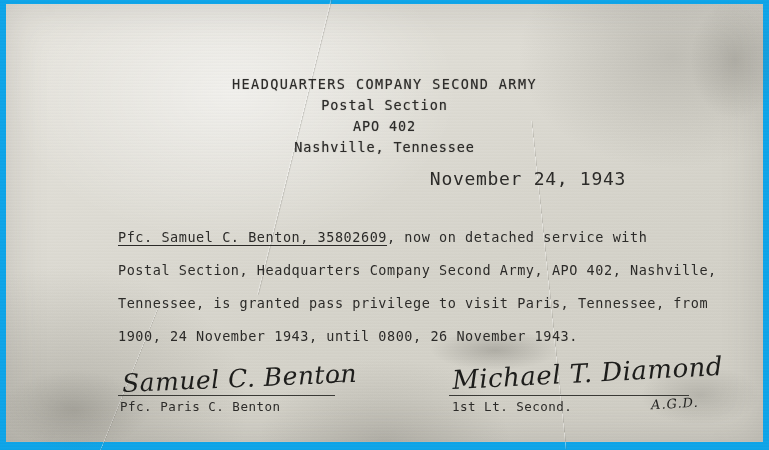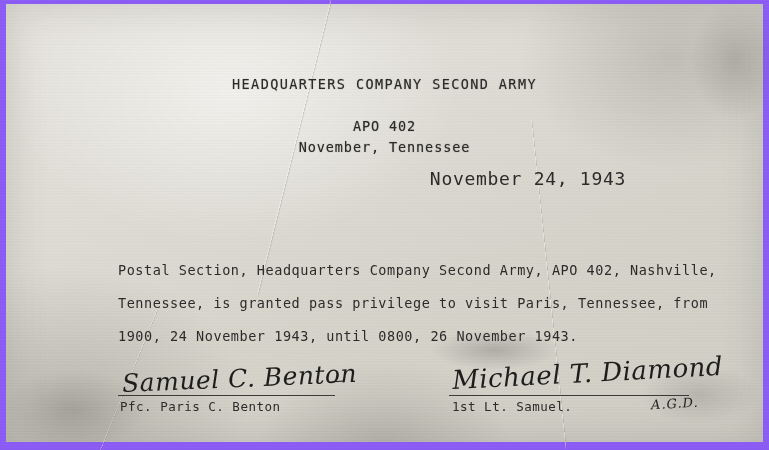--- a/index.html
+++ b/index.html
@@ -5,21 +5,21 @@
   html, body {
     margin: 0;
     padding: 0;
     background: #8d8d8d;
   }
   #page {
     position: relative;
     width: 769px;
     height: 450px;
     overflow: hidden;
-    background: #8b5cf6;
+    background: #0ea5e9;
     font-family: "DejaVu Sans Mono", monospace;
   }
   
   .paper {
     position: absolute;
     left: 6px;
     top: 4px;
     width: 757px;
     height: 438px;
     background:
@@ -173,33 +173,35 @@
   <div class="crease crease2"></div>
   <div class="crease crease3"></div>
   <div class="smudge smudge-a"></div>
   <div class="smudge smudge-b"></div>
   <div class="smudge smudge-c"></div>
   <div class="smudge smudge-d"></div>
 
   <div class="content">
 
     <div class="hdr hdr-line1">HEADQUARTERS COMPANY SECOND ARMY</div>
+    <div class="hdr hdr-line2">Postal Section</div>
     <div class="hdr hdr-line3">APO 402</div>
-    <div class="hdr hdr-line4">November, Tennessee</div>
+    <div class="hdr hdr-line4">Nashville, Tennessee</div>
 
     <div class="date">November 24, 1943</div>
 
+    <div class="body-line bl1"><span class="uline">Pfc. Samuel C. Benton, 35802609</span><span>, now on detached service with</span></div>
     <div class="body-line bl2">Postal Section, Headquarters Company Second Army, APO 402, Nashville,</div>
     <div class="body-line bl3">Tennessee, is granted pass privilege to visit Paris, Tennessee, from</div>
     <div class="body-line bl4">1900, 24 November 1943, until 0800, 26 November 1943.</div>
 
     <div class="handwriting sig-name-left">Samuel C. Benton</div>
     <div class="sig-flourish"></div>
     <div class="sig-rule sig-rule-left"></div>
     <div class="sig-caption sig-caption-left">Pfc. Paris C. Benton</div>
 
     <div class="handwriting sig-name-right">Michael T. Diamond</div>
     <div class="sig-initials">A.G.D.</div>
     <div class="sig-rule sig-rule-right"></div>
-    <div class="sig-caption sig-caption-right">1st Lt.   Samuel.</div>
+    <div class="sig-caption sig-caption-right">1st Lt.   Second.</div>
 
   </div>
 </div>
 
 </body></html>

